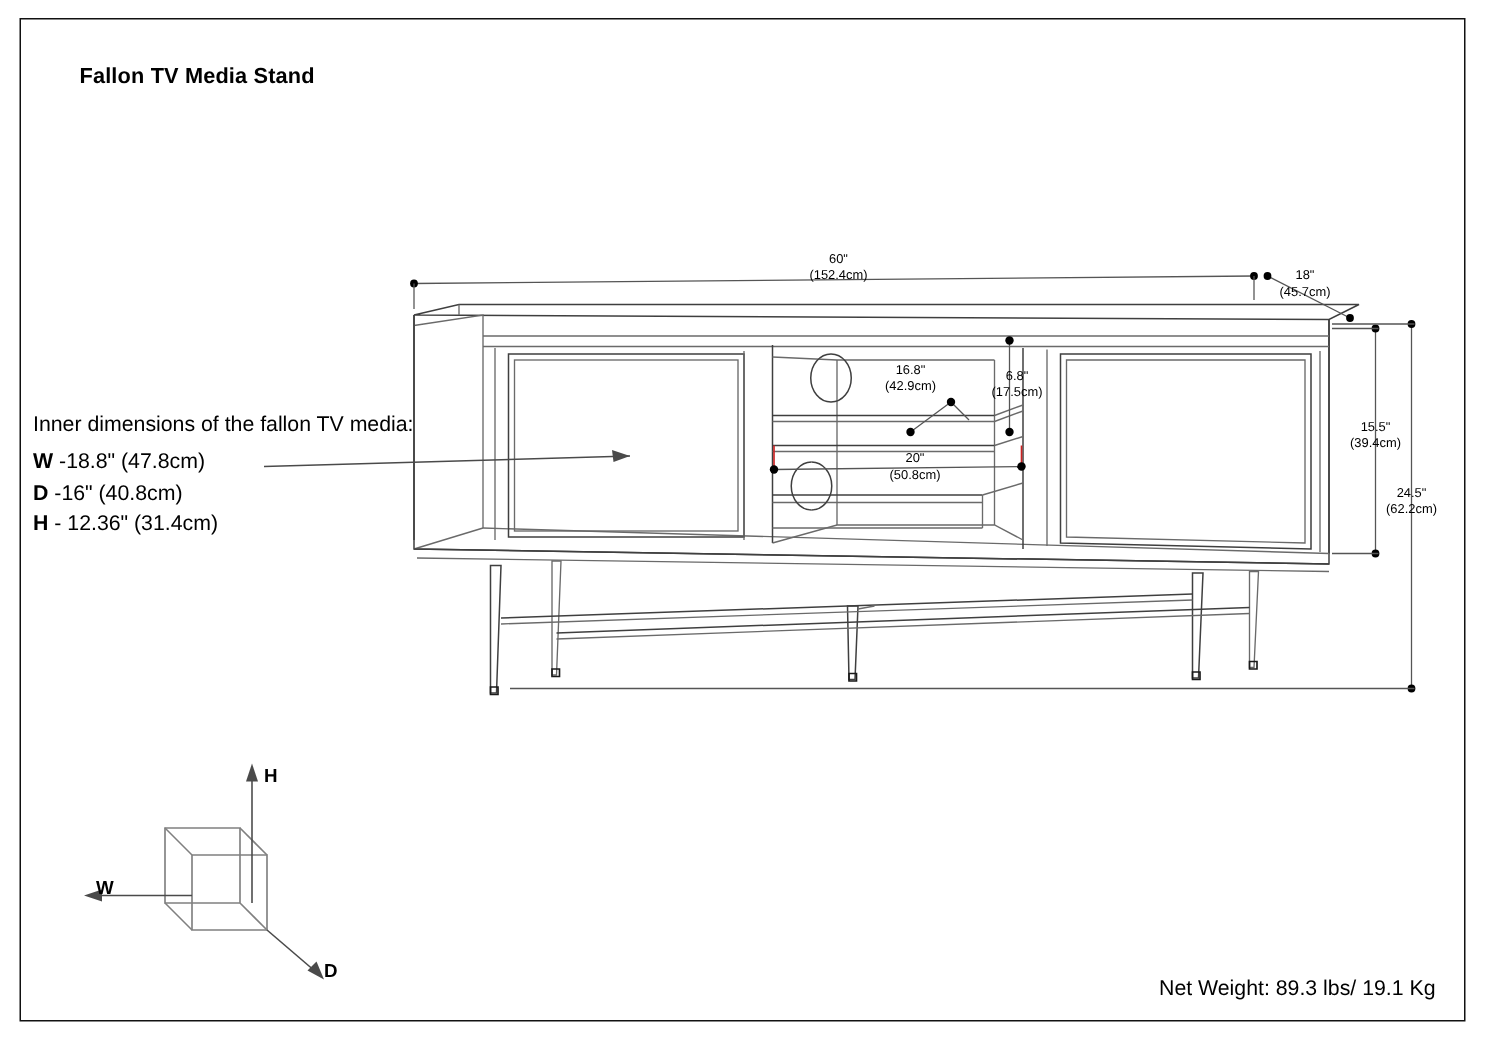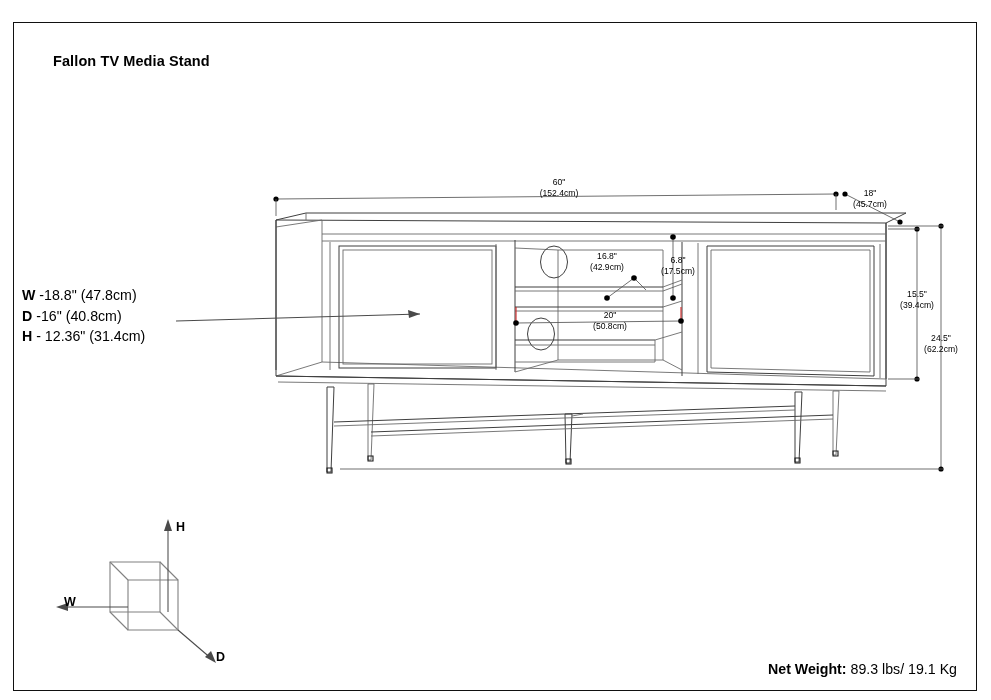--- a/index.html
+++ b/index.html
@@ -10,21 +10,21 @@
   body {
     width: 991px;
     height: 700px;
     font-family: "Liberation Sans", sans-serif;
     color: #000000;
     overflow: hidden;
     position: relative;
   }
   #page {
     position: absolute;
-    left: 0; top: 10px;
+    left: 0; top: 0;
     width: 991px;
     height: 524px;
   }
   .page-border {
     position: absolute;
     left: 13px;
     top: 12px;
     width: 964px;
     height: 669px;
     border: 1.3px solid #111111;
@@ -58,21 +58,21 @@
   #inner-dims .row .k {
     font-weight: bold;
   }
   #net-weight {
     position: absolute;
     right: 34px;
     top: 651px;
     font-size: 14.2px;
     white-space: nowrap;
   }
-  #net-weight .lab { font-weight: bold; }
+  #net-weight .lab { font-weight: normal; }
   .dimtext {
     position: absolute;
     font-size: 8.6px;
     text-align: center;
     white-space: nowrap;
     line-height: 10.5px;
     color: #000;
   }
   .axis-lab {
     position: absolute;
@@ -93,20 +93,21 @@
 </head>
 <body>
 
 <div id="page">
 
   <div class="page-border"></div>
 
   <div id="title">Fallon TV Media Stand</div>
 
   <div id="inner-dims">
+    <div class="head">Inner dimensions of the fallon TV media:</div>
     <div class="row">
       <span class="k">W</span>
       <span>-18.8" (47.8cm)</span>
     </div>
     <div class="row">
       <span class="k">D</span>
       <span>-16" (40.8cm)</span>
     </div>
     <div class="row">
       <span class="k">H</span>

